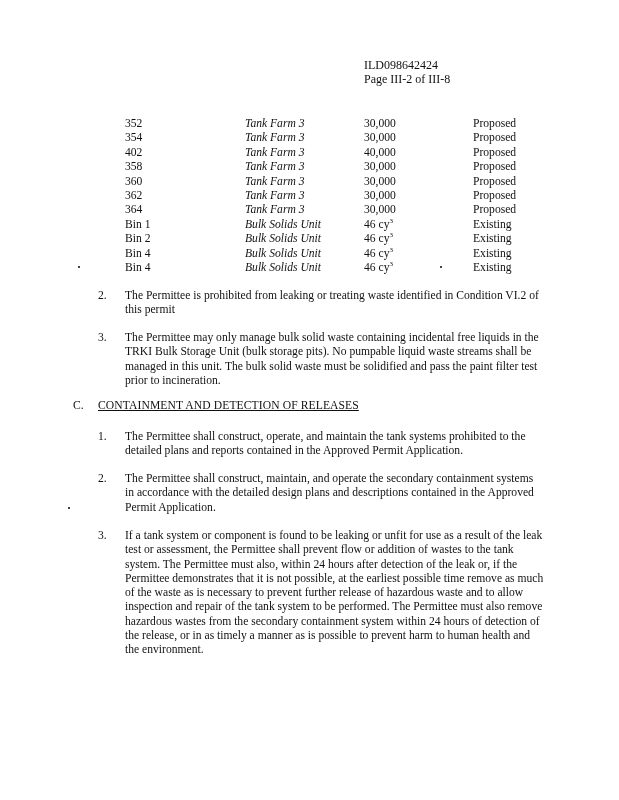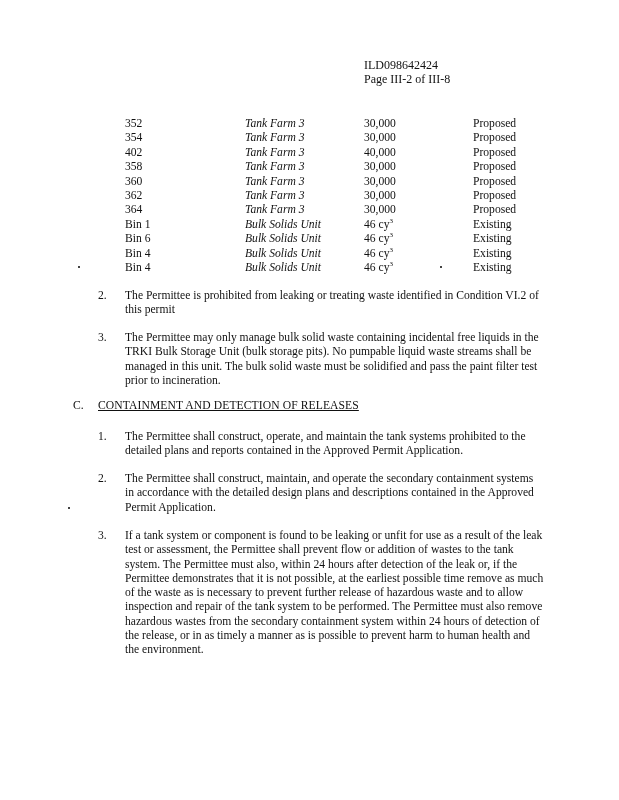--- a/index.html
+++ b/index.html
@@ -149,21 +149,21 @@
       <span class="c-cap"><span style="position:static">30,000</span></span>
       <span class="c-status">Proposed</span>
     </div>
     <div class="tank-row">
       <span class="c-id">Bin 1</span>
       <span class="c-loc">Bulk Solids Unit</span>
       <span class="c-cap"><span style="position:static">46 cy</span><sup>3</sup></span>
       <span class="c-status">Existing</span>
     </div>
     <div class="tank-row">
-      <span class="c-id">Bin 6</span>
+      <span class="c-id">Bin 2</span>
       <span class="c-loc">Bulk Solids Unit</span>
       <span class="c-cap"><span style="position:static">46 cy</span><sup>3</sup></span>
       <span class="c-status">Existing</span>
     </div>
     <div class="tank-row">
       <span class="c-id">Bin 4</span>
       <span class="c-loc">Bulk Solids Unit</span>
       <span class="c-cap"><span style="position:static">46 cy</span><sup>3</sup></span>
       <span class="c-status">Existing</span>
     </div>

